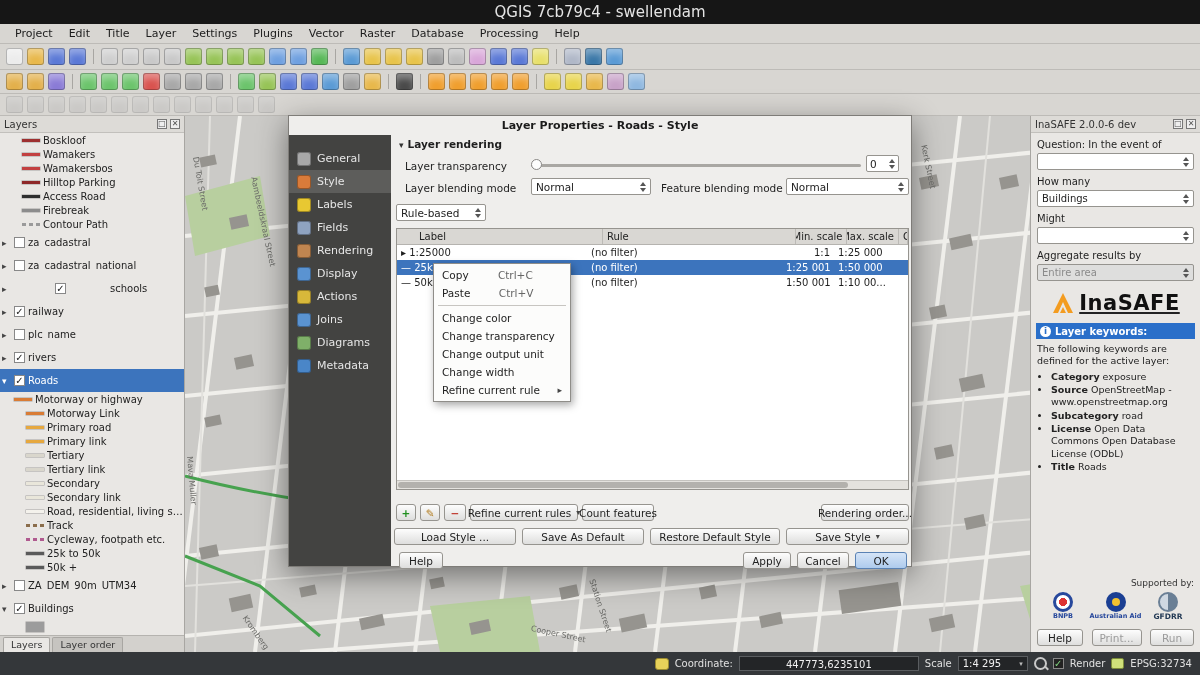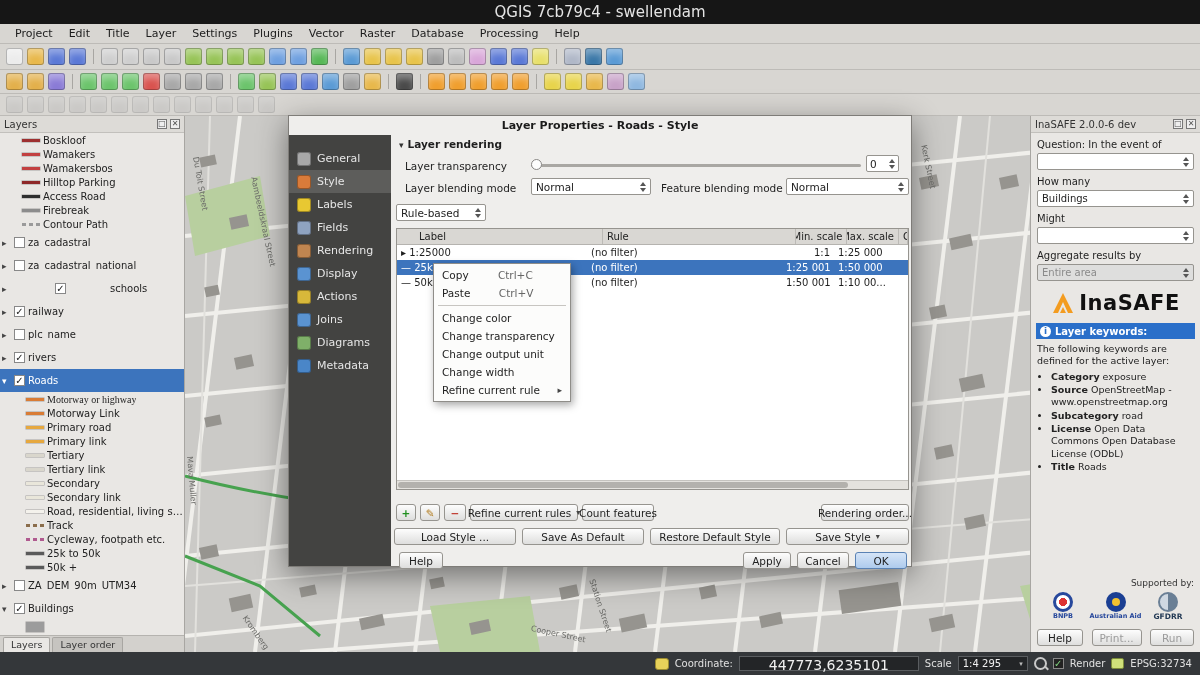--- a/index.html
+++ b/index.html
@@ -115,21 +115,21 @@
   .cm.sep{height:1px;background:#c7c5c1;margin:3px 4px;padding:0;}
 
   
   .inasafe{position:absolute;left:1030px;top:116px;width:170px;height:536px;background:#e9e7e4;border-left:1px solid #a8a6a2;
     display:flex;flex-direction:column;padding:0 6px;font-size:10px;overflow:hidden;}
   .ina-head{height:17px;display:flex;align-items:center;font-size:10px;color:#333;margin:0 -6px;padding:0 4px;background:#dddbd7;border-bottom:1px solid #c2c0bc;}
   .ina-label{margin-top:6px;color:#1f1f1f;}
   .ina-combo{position:relative;margin-top:3px;height:17px;background:#fff;border:1px solid #96948f;border-radius:2px;
     display:flex;align-items:center;padding:0 4px;}
   .ina-combo.disabled{background:#dededd;color:#8a8a8a;}
-  .ina-logo{display:flex;align-items:flex-end;justify-content:center;gap:4px;margin:10px 0 6px;}
+  .ina-logo{display:flex;align-items:flex-end;justify-content:center;gap:4px;margin:10px 0 6px;text-decoration:underline;}
   .ina-logo .word{font-size:21px;font-weight:bold;color:#111;letter-spacing:0.5px;}
   .kw-header{margin:2px -1px 0;background:#2a6fc9;color:#fff;font-weight:bold;font-size:10px;height:16px;
     display:flex;align-items:center;gap:4px;padding:0 4px;}
   .kw-i{width:11px;height:11px;border-radius:50%;background:#fff;color:#2a6fc9;font-size:9px;font-weight:bold;
     display:flex;align-items:center;justify-content:center;}
   .kw-intro{margin-top:4px;font-size:9.5px;line-height:1.25;}
   .kw-list{margin:4px 0 0;padding-left:14px;font-size:9.5px;line-height:1.3;}
   .kw-list li{margin-bottom:1px;}
   .supported{margin-top:auto;text-align:right;font-size:9px;color:#333;}
   .logo-row{display:flex;align-items:flex-start;justify-content:space-between;margin:4px 0 6px;}
@@ -143,21 +143,21 @@
   .logo-label.gf{color:#233a55;font-size:7.5px;}
   .ina-buttons{display:flex;justify-content:space-between;margin:2px 0 6px;}
   .ina-btn{position:static;height:17px;}
 
   
   .statusbar{position:absolute;left:0;top:652px;width:1200px;height:23px;background:#34373a;color:#e0e0e0;
     display:flex;align-items:center;gap:6px;padding:0 8px;font-size:10px;}
   .sb-spacer{flex:1;}
   .sb-balloon{width:14px;height:12px;background:#e8d25a;border-radius:3px;border:1px solid #9c8c30;}
   .sb-input{width:180px;height:15px;background:#232527;border:1px solid #5a5d60;color:#f0f0f0;
-    display:flex;align-items:flex-start;justify-content:center;font-size:14px;}
+    display:flex;align-items:flex-end;justify-content:center;font-size:10px;}
   .sb-combo{width:70px;height:15px;background:#232527;border:1px solid #5a5d60;color:#f0f0f0;
     display:flex;align-items:center;padding:0 4px;font-size:10px;}
   .sb-combo .dd{margin-left:auto;font-size:7px;color:#bbb;}
   .sb-mag{width:13px;height:13px;border-radius:50%;border:2px solid #c9c9c9;position:relative;}
   .sb-mag::after{content:"";position:absolute;left:8px;top:8px;width:5px;height:2px;background:#c9c9c9;transform:rotate(45deg);}
   .sb-chk{width:11px;height:11px;border:1px solid #888;background:#222;color:#7fd17f;font-size:10px;line-height:10px;text-align:center;}
   .sb-msg{width:13px;height:11px;background:#cfe07a;border:1px solid #7c8c3a;border-radius:2px;}
 </style>
 </head>
 <body>
@@ -538,21 +538,21 @@
           <span class="lbl">rivers</span>
         </div>
 
         <div class="lrow tall selected" style="padding-left: 2px;">
           <span class="arrow down"></span>
           <span class="chk on"></span>
 
           <span class="lbl">Roads</span>
         </div>
 
-        <div class="lrow norm" style="padding-left: 26px; font-family: Liberation Serif, serif;">
+        <div class="lrow norm" style="padding-left: 14px;">
 
           <span class="sym line" style="color: rgb(217, 124, 53);"></span>
           <span class="lbl">Motorway or highway</span>
         </div>
 
         <div class="lrow norm" style="padding-left: 26px;">
 
           <span class="sym line" style="color: rgb(217, 124, 53);"></span>
           <span class="lbl">Motorway Link</span>
         </div>

